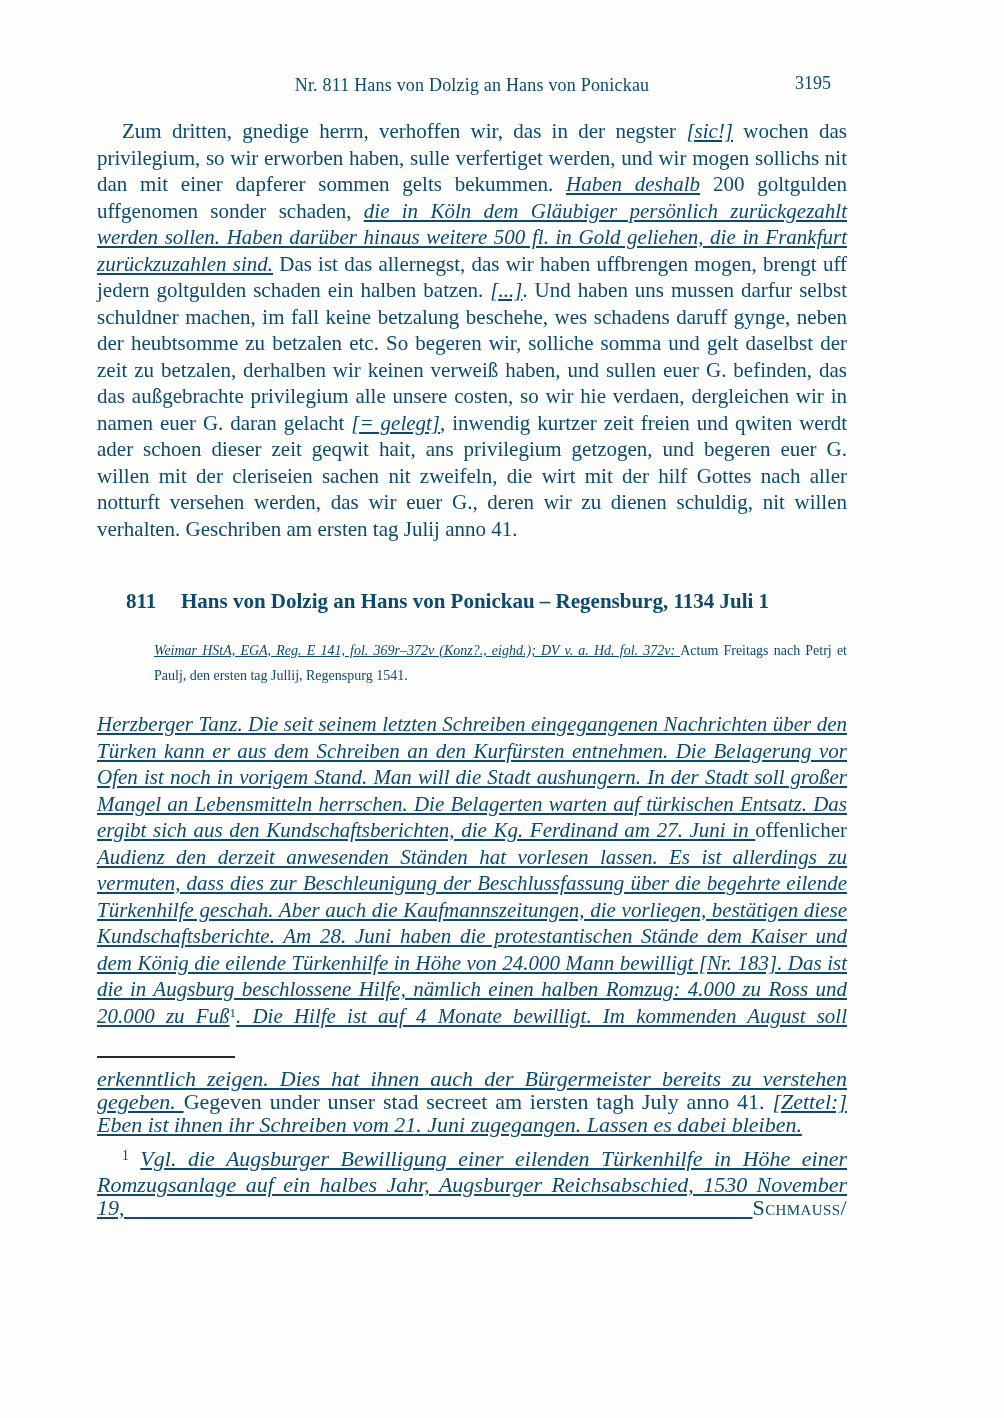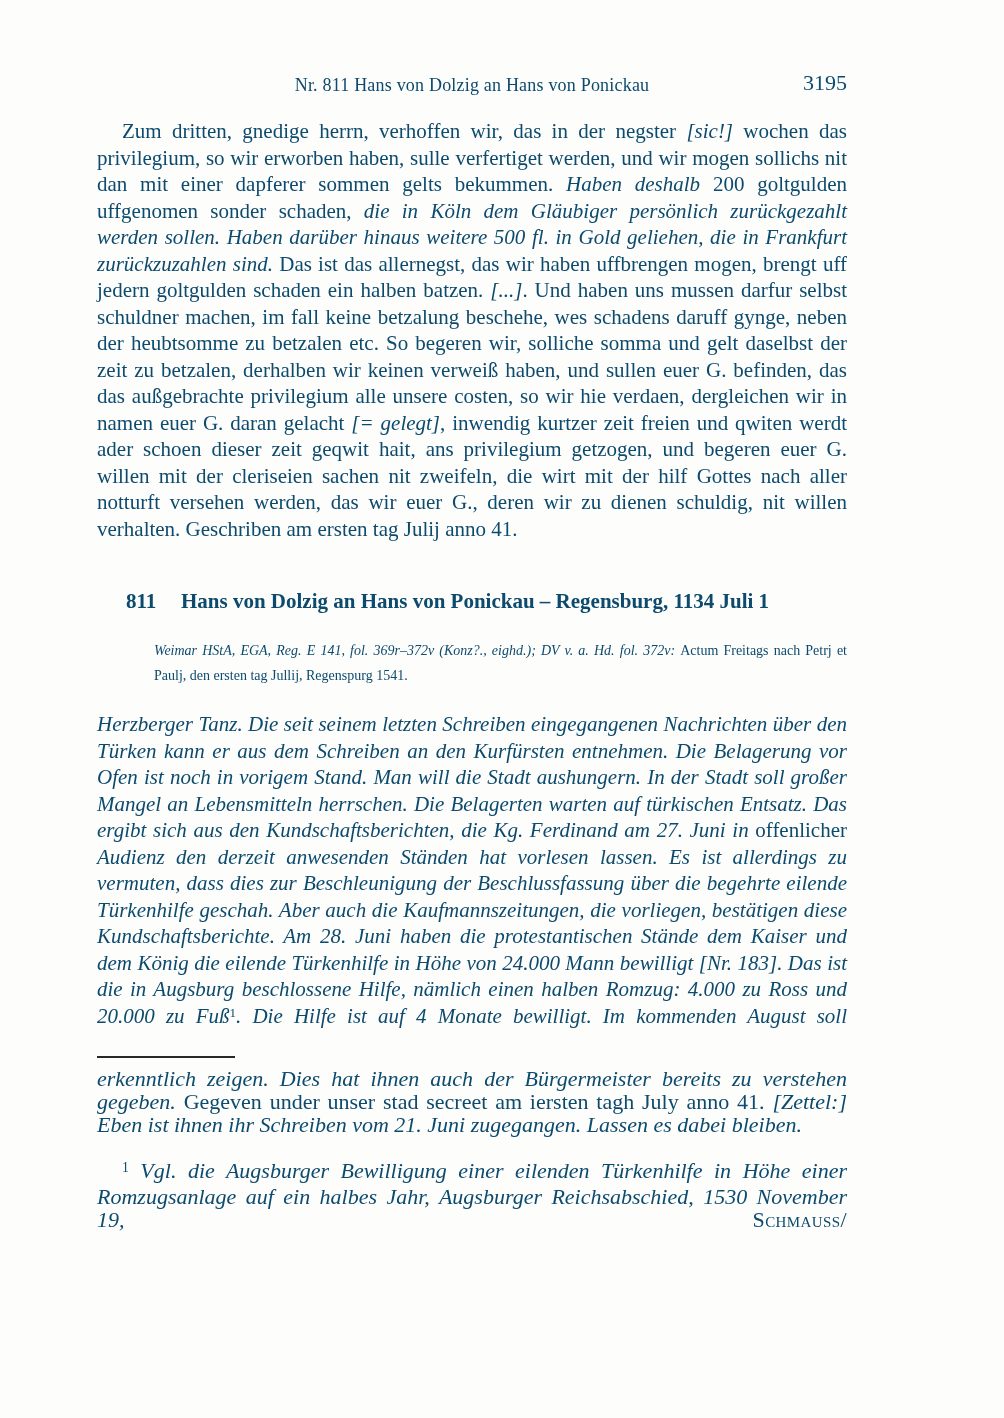--- a/index.html
+++ b/index.html
@@ -22,32 +22,32 @@
   }
   .running-title {
     display: block;
     text-align: center;
     font-size: 18px;
     line-height: 30px;
     letter-spacing: 0.2px;
   }
   .page-number {
     position: absolute;
-    right: 0;
+    right: 16px;
     top: -2px;
-    font-size: 22px;
+    font-size: 18px;
     line-height: 30px;
   }
   .letter-paragraph {
     font-size: 21px;
     line-height: 26.5px;
     text-align: justify;
     text-indent: 25px;
   }
-  .it { font-style: italic; }
+  .it { font-style: italic; text-decoration: underline; }
   .rm { font-style: normal; }
   .entry-heading {
     display: flex;
     margin-top: 46px;
     font-weight: bold;
     font-size: 21px;
     line-height: 27px;
     margin-left: 29px;
   }
   .entry-number { min-width: 55px; }
@@ -79,21 +79,21 @@
     border: 0;
     border-top: 2px solid #2a2825;
     margin: 24px 0 9px 0;
   }
   .footnote {
     font-size: 22px;
     line-height: 23px;
     text-align: justify;
   }
   .footnote-1 {
-    margin-top: 23px;
+    margin-top: 11px;
     text-indent: 25px;
     text-align-last: justify;
   }
   .sc { font-variant: small-caps; font-style: normal; letter-spacing: 0.4px; }
 </style>
 </head>
 <body>
 
 <div class="page">
 

